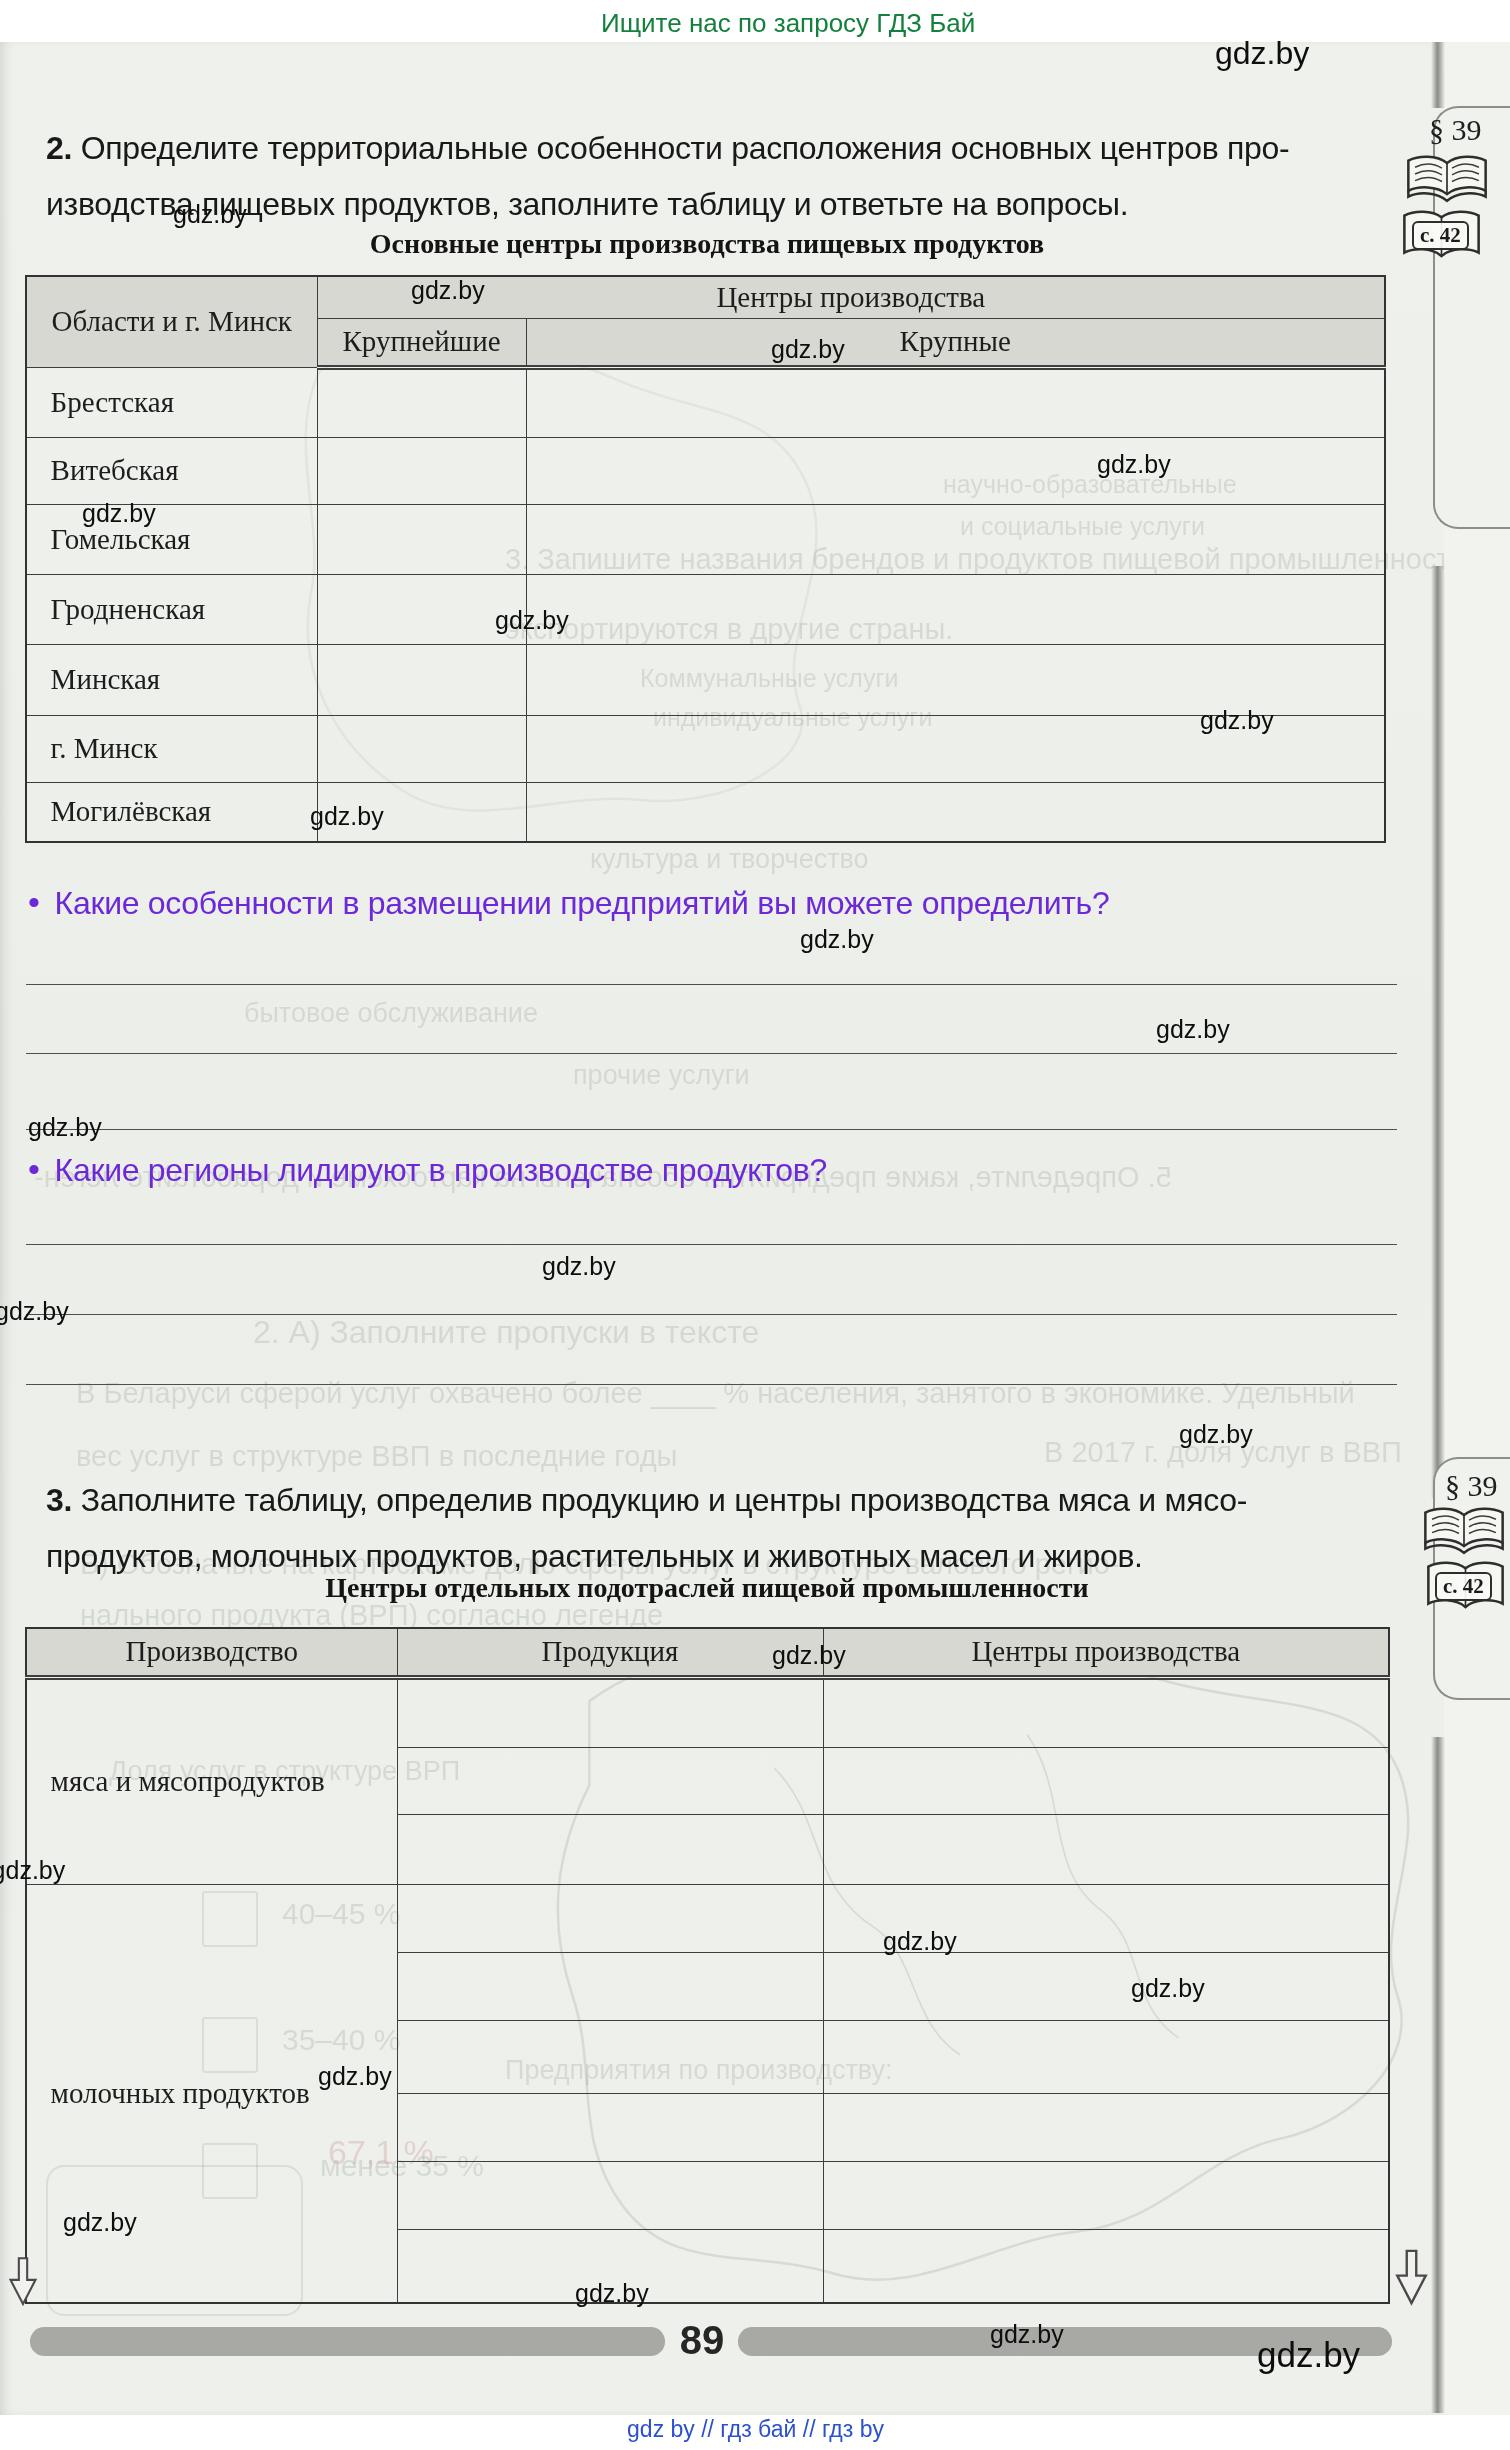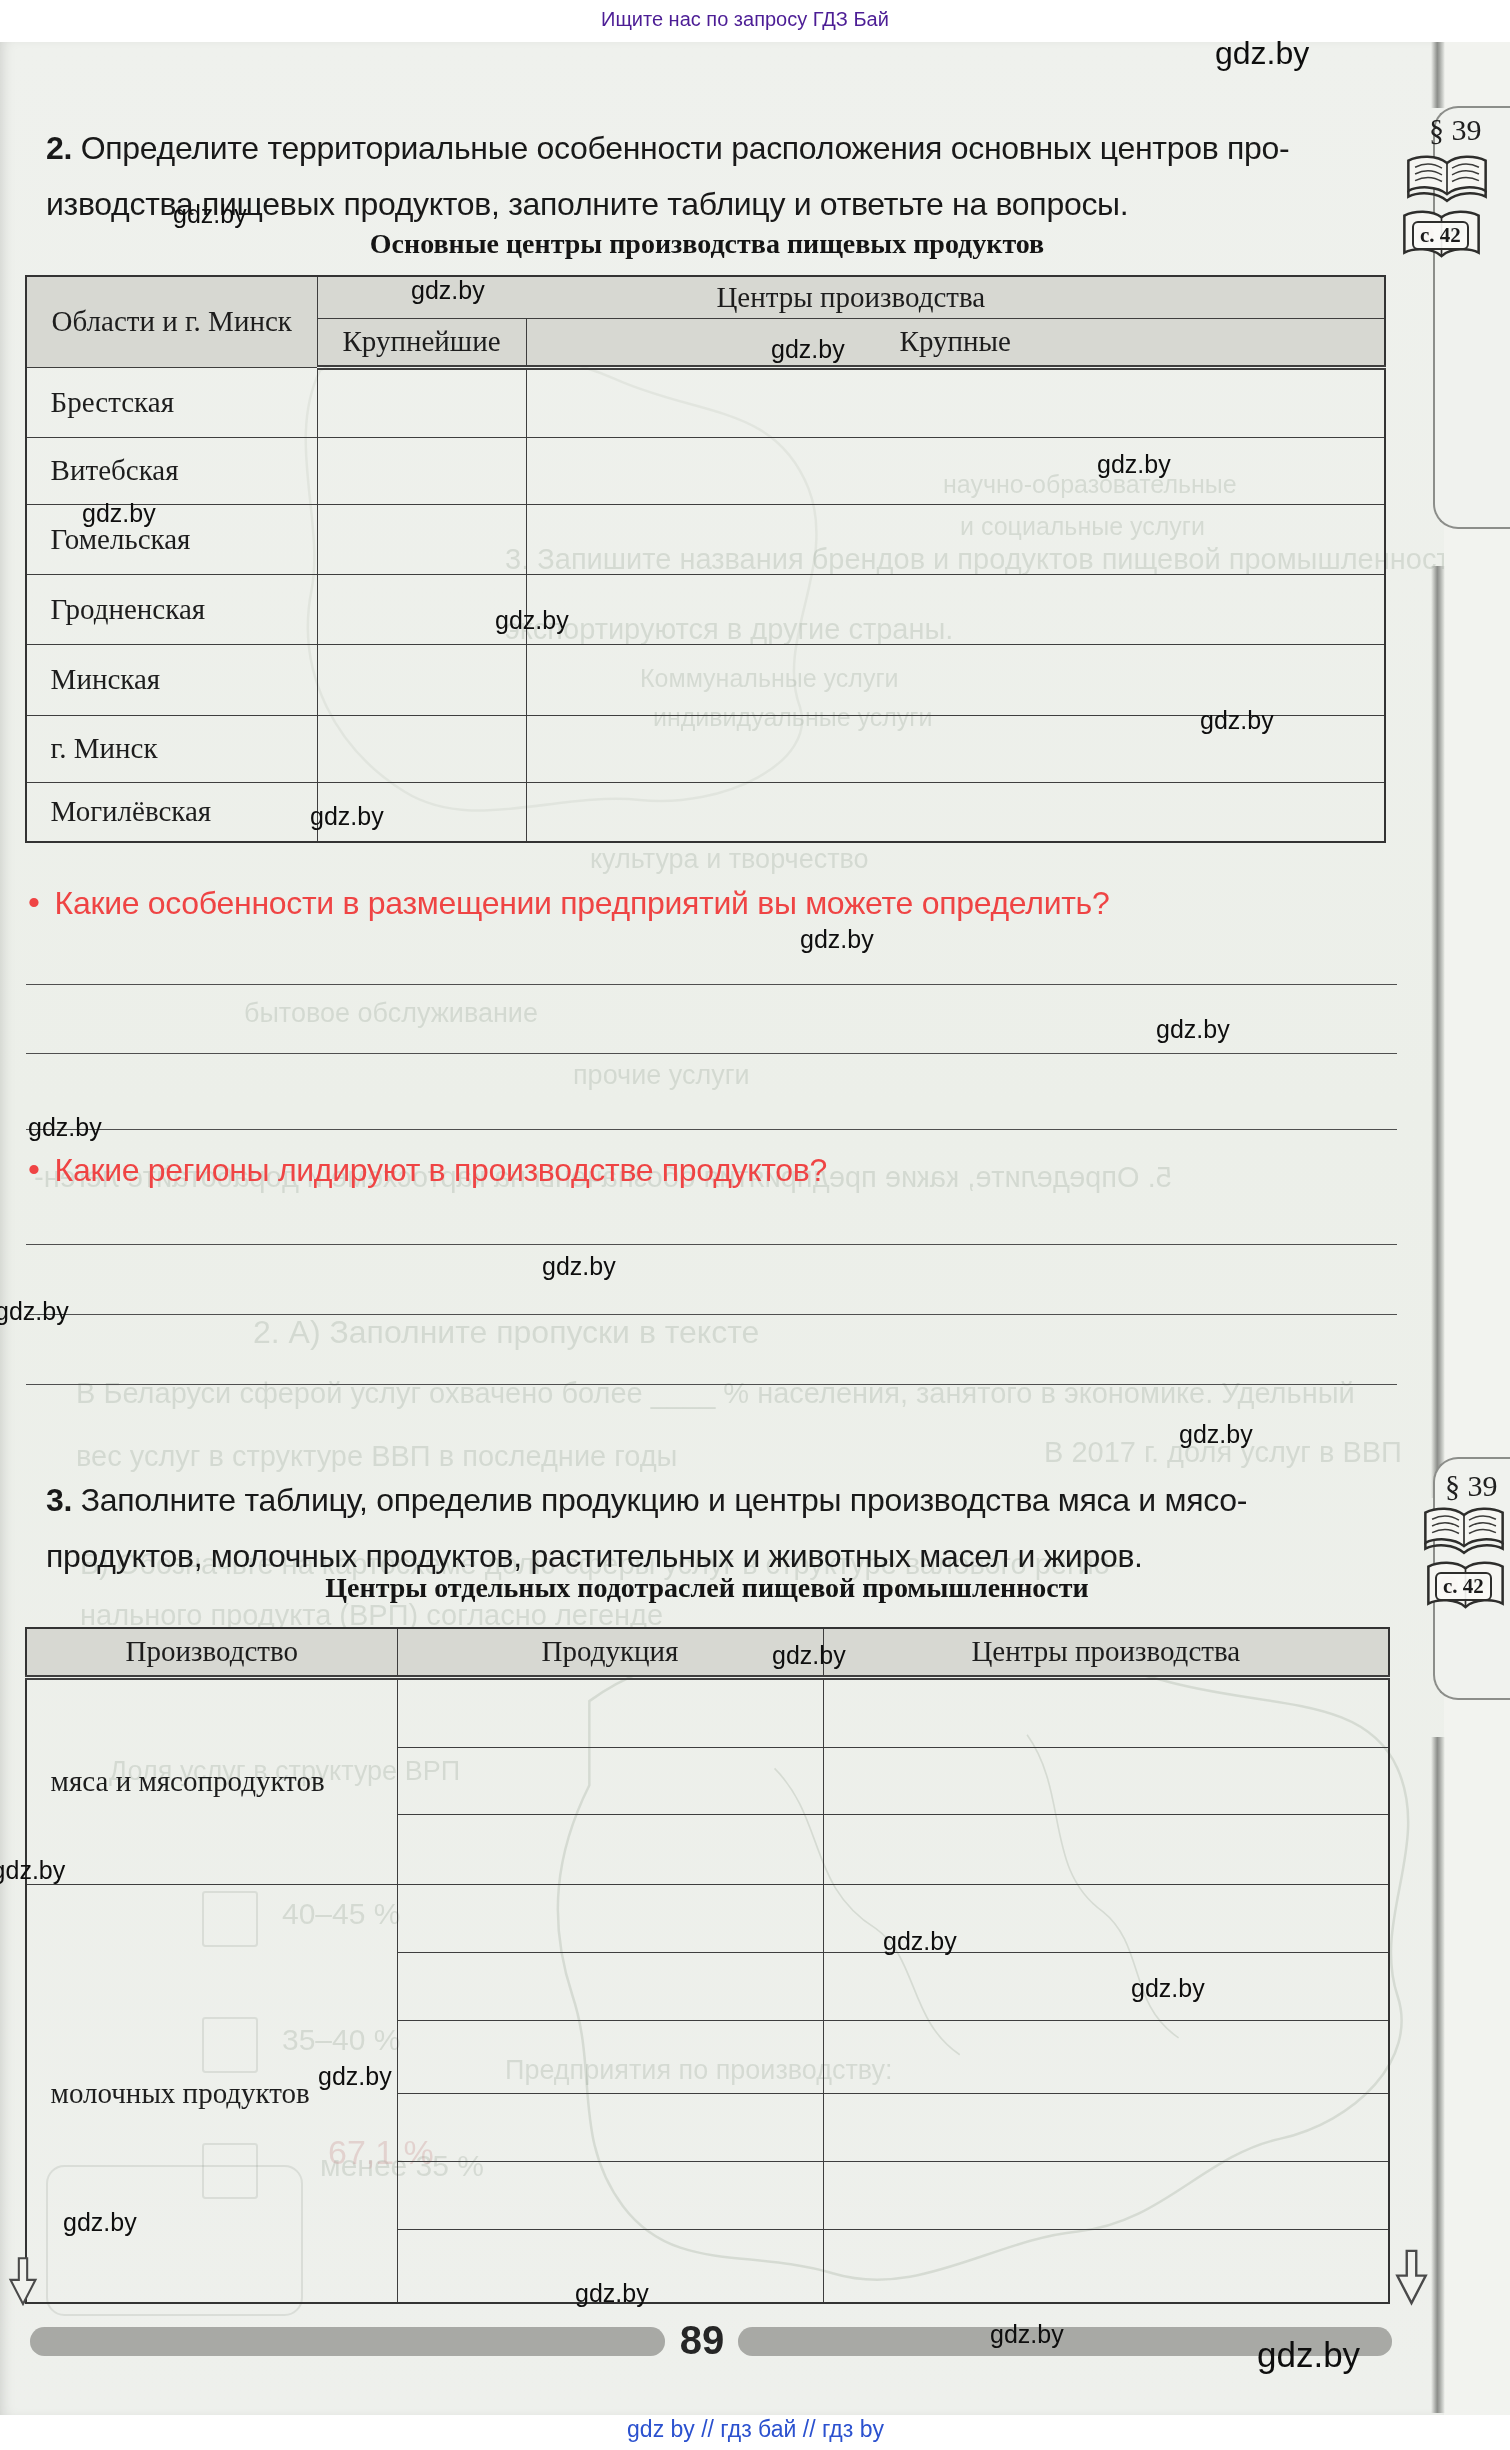--- a/index.html
+++ b/index.html
@@ -8,34 +8,34 @@
   
   .page{position:absolute;left:0;top:42px;width:1511px;height:2373px;
         background:linear-gradient(180deg,#eff1ed 0%,#ecefe9 45%,#eef0ec 100%);
         box-shadow:inset 8.4px 0 15px -8.4px rgba(0,0,0,.18);}
   .right-edge{position:absolute;left:1444px;top:42px;width:67px;height:2373px;background:#f2f3ef;z-index:2;}
   .spine-seg{position:absolute;left:1431px;width:13.5px;z-index:3;
         background:linear-gradient(90deg,rgba(120,122,118,0) 0%,#8b8d89 45%,#a5a7a3 62%,rgba(150,152,148,0) 100%);}
   .tab{position:absolute;left:1433px;width:93px;border:2.5px solid #8c8e8a;border-right:none;
        border-radius:25px 0 0 25px;background:#f0f2ee;z-index:4;}
   
-  .green{position:absolute;left:601px;top:7.6px;font-size:20px;color:#4c1d95;z-index:60;white-space:nowrap;}
+  .green{position:absolute;left:601px;top:7.6px;font-size:26px;color:#15803d;z-index:60;white-space:nowrap;}
   .blue{position:absolute;left:0;top:2416px;width:1511px;text-align:center;font-size:23px;color:#2b51cf;z-index:60;}
   
   .task{position:absolute;font-size:32px;line-height:56px;letter-spacing:-0.3px;color:#191919;z-index:6;}
   .b{font-weight:bold;}
   .tbl-title{position:absolute;font-family:"Liberation Serif",serif;font-weight:bold;font-size:28px;
              color:#141414;text-align:center;z-index:6;}
   table{border-collapse:collapse;table-layout:fixed;position:absolute;z-index:5;border:2.5px solid #333;}
   td{border:1.7px solid #3e3e3e;font-family:"Liberation Serif",serif;font-size:29px;color:#1d1d1d;
      padding:0 5px 0 23.6px;vertical-align:middle;text-align:left;overflow:hidden;}
   td.center{text-align:center;padding:0;}
   .hdr td{background:#d7d8d2;}
   tr.dbl td{border-bottom:5px double #3e3e3e;}
-  .q{position:absolute;font-size:32px;letter-spacing:-0.3px;color:#ef4444;z-index:6;white-space:nowrap;}
+  .q{position:absolute;font-size:32px;letter-spacing:-0.3px;color:#6d28d9;z-index:6;white-space:nowrap;}
   .q .bullet{font-size:34px;margin-right:15px;}
   .rule{position:absolute;left:26px;width:1371px;height:0;border-top:1.7px solid #4f4f4f;z-index:6;}
   
   .bar{position:absolute;height:29px;background:#a8a9a5;border-radius:14.3px;z-index:6;}
   .pagenum{position:absolute;left:665px;top:2318px;width:74px;text-align:center;
            font-family:Liberation Sans, sans-serif;font-weight:bold;font-size:40px;color:#262626;z-index:6;}
   
   .sect{position:absolute;font-family:"Liberation Serif",serif;font-size:30px;color:#202020;z-index:7;white-space:nowrap;}
   .icon{position:absolute;z-index:7;}
   .pageref{position:absolute;font-family:"Liberation Serif",serif;font-weight:bold;font-size:21px;color:#1b1b1b;

